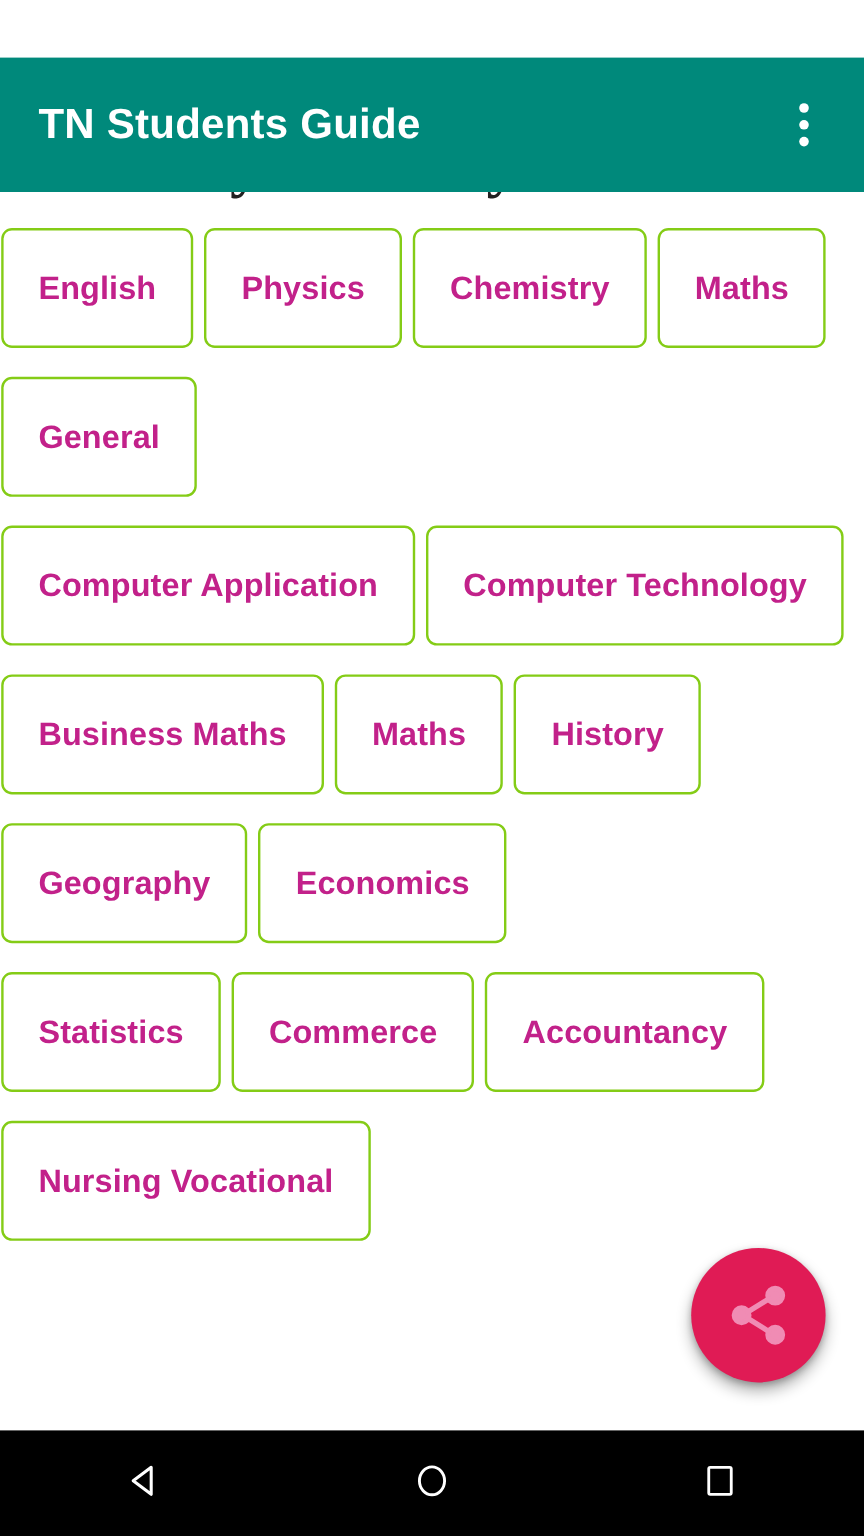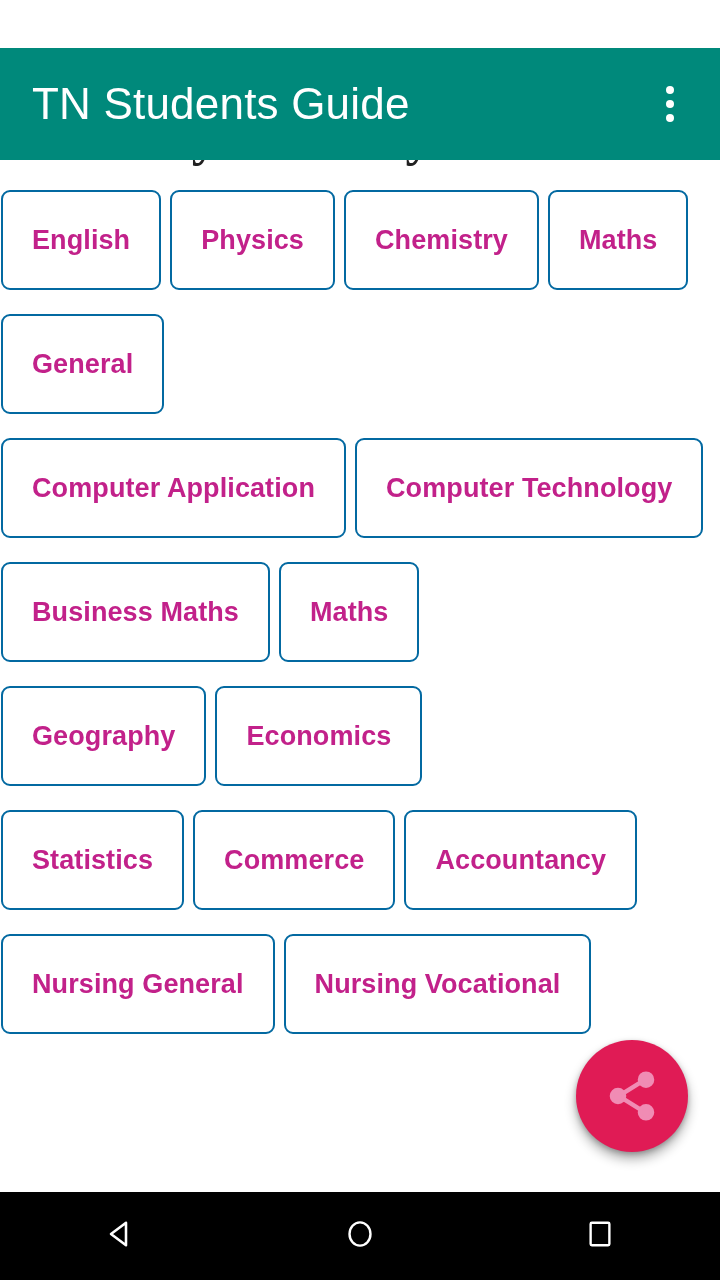--- a/index.html
+++ b/index.html
@@ -75,22 +75,22 @@
     width: 720px;
     height: 112px;
     background: #00897B;
     display: flex;
     align-items: center;
     padding: 0 22px 0 32px;
     z-index: 20;
   }
   .app-title {
     color: #ffffff;
-    font-size: 44px;
-    font-weight: 400;
+    font-size: 35px;
+    font-weight: 700;
     letter-spacing: 0.2px;
   }
   .overflow-btn {
     margin-left: auto;
     width: 56px; height: 56px;
     display: flex;
     flex-direction: column;
     align-items: center;
     justify-content: center;
     gap: 6px;
@@ -131,21 +131,21 @@
     padding: 0 0 0 0;
   }
   .chip-row {
     display: flex;
     gap: 9px;
     margin-bottom: 24px;
     padding-left: 1px;
   }
   .chip {
     height: 100px;
-    border: 2px solid #0369a1;
+    border: 2px solid #84cc16;
     border-radius: 9px;
     background: #ffffff;
     color: #C2218A;
     font-size: 27px;
     font-weight: 700;
     display: flex;
     align-items: center;
     justify-content: center;
     padding: 0 29px;
     white-space: nowrap;
@@ -210,35 +210,35 @@
       </div>
 
       <div class="chip-row">
         <div class="chip">Computer Application</div>
         <div class="chip">Computer Technology</div>
       </div>
 
       <div class="chip-row">
         <div class="chip">Business Maths</div>
         <div class="chip">Maths</div>
+        <div class="chip">History</div>
       </div>
 
       <div class="chip-row">
         <div class="chip">Geography</div>
         <div class="chip">Economics</div>
       </div>
 
       <div class="chip-row">
         <div class="chip">Statistics</div>
         <div class="chip">Commerce</div>
         <div class="chip">Accountancy</div>
       </div>
 
       <div class="chip-row">
-        <div class="chip">Nursing General</div>
         <div class="chip">Nursing Vocational</div>
       </div>
 
 
     </div>
   </div>
 
   <div class="status-bar">
     <div class="status-left">
       <span>

